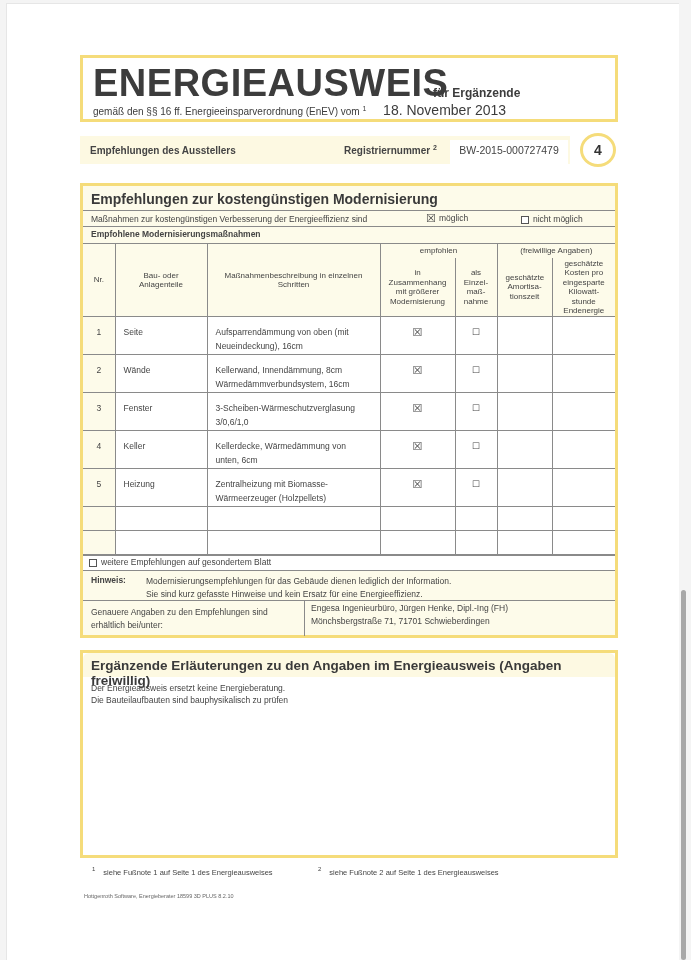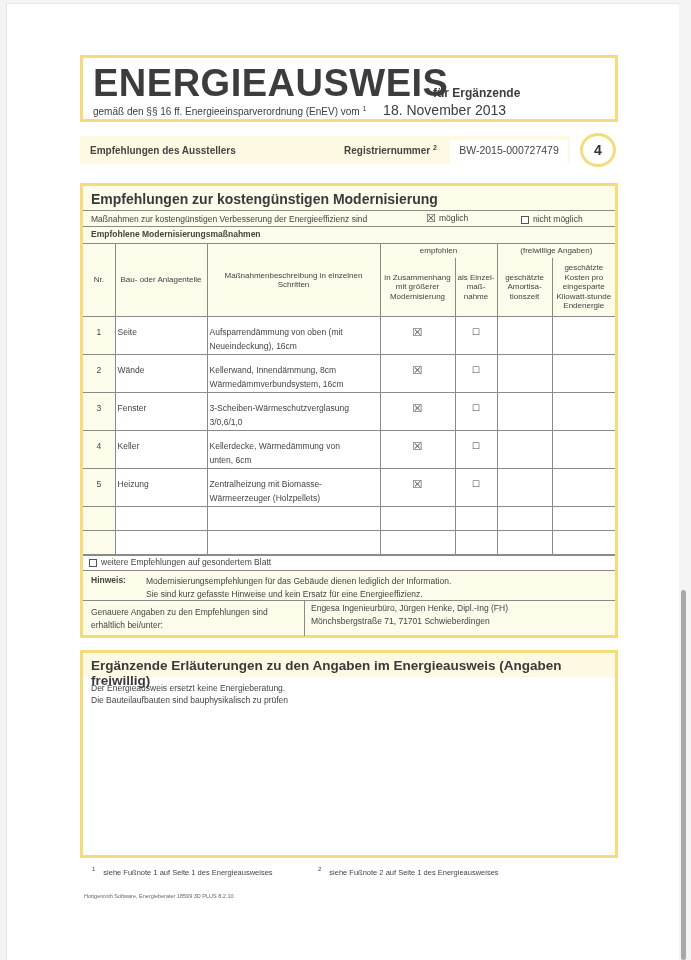--- a/index.html
+++ b/index.html
@@ -23,21 +23,21 @@
 
   .sec1 { left:80px; top:183px; width:538px; height:455px; background:#fdfbea; }
   .sec-title { position:absolute; left:8px; top:5px; font-size:14px; font-weight:bold; color:#3a3a3a; }
   .row-line { position:absolute; left:0; right:0; border-top:1px solid #8a8a8a; }
   .tiny { font-size:8.5px; color:#444; }
   .abs { position:absolute; }
   .cb { display:inline-block; width:6px; height:6px; border:1px solid #555; vertical-align:middle; margin-right:4px; background:#fff; }
   .xcb { display:inline-block; font-size:11px; vertical-align:middle; margin-right:3px; color:#444; }
 
   table.meas { position:absolute; left:0px; top:57px; width:532px; border-collapse:collapse; table-layout:fixed; }
-  table.meas td { border:1px solid #8a8a8a; font-size:8.5px; color:#444; padding:0 2px; vertical-align:top; }
+  table.meas td { border:1px solid #8a8a8a; font-size:8.5px; color:#444; padding:0 8px; vertical-align:top; }
   table.meas tr.data td { height:37px; background:#fff; }
   table.meas tr.data td.first { background:#fdfbea; }
   table.meas tr.empty td { height:23px; background:#fff; }
   table.meas tr.empty td.first { background:#fdfbea; }
   table.meas td.c { text-align:center; }
   table.meas td .pad { padding-top:8px; line-height:14px; }
   table.meas tr.hdr td { background:#fdfbea; text-align:center; vertical-align:middle; font-size:8px; line-height:9.5px; }
   table.meas tr:first-child td { border-top:1px solid #8a8a8a; }
   table.meas td:first-child { border-left:none; }
   table.meas td:last-child { border-right:none; }

